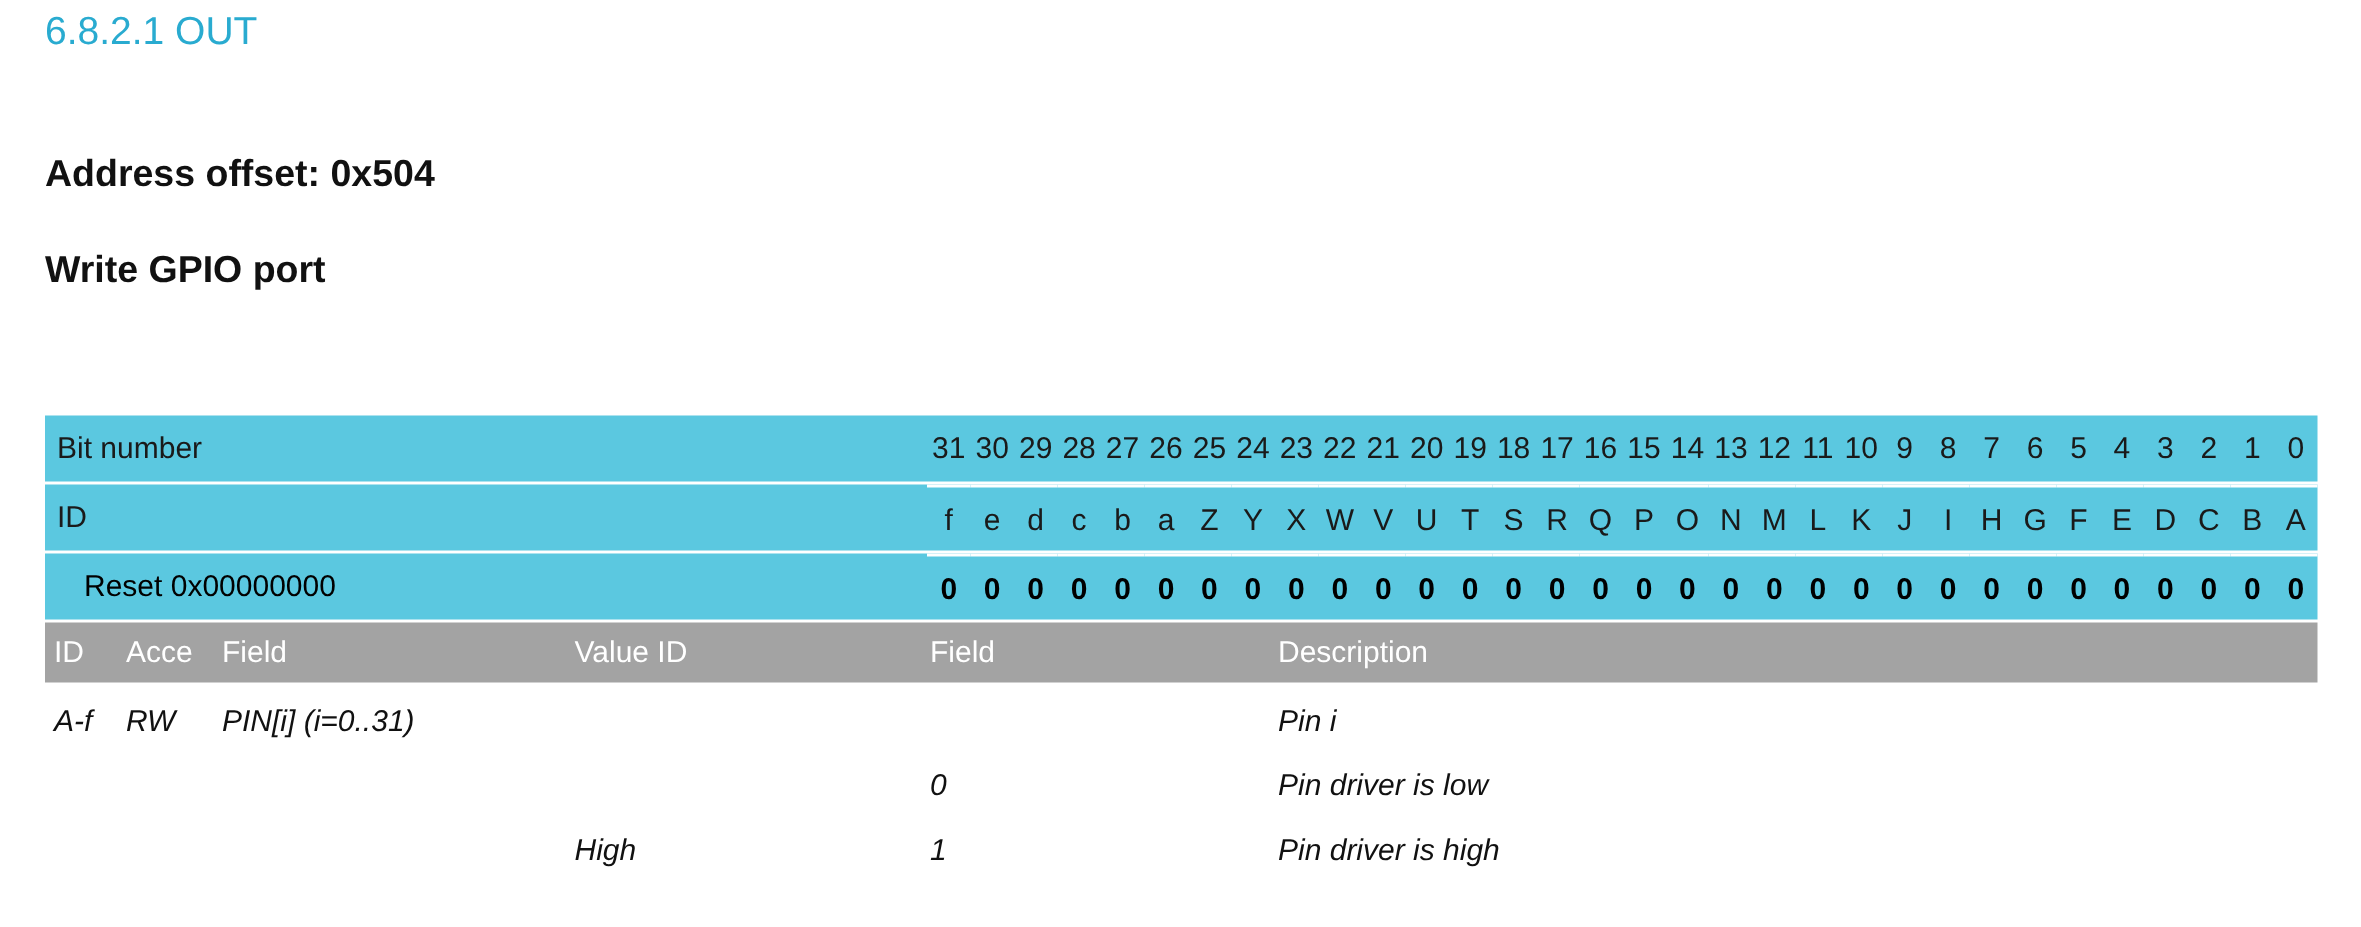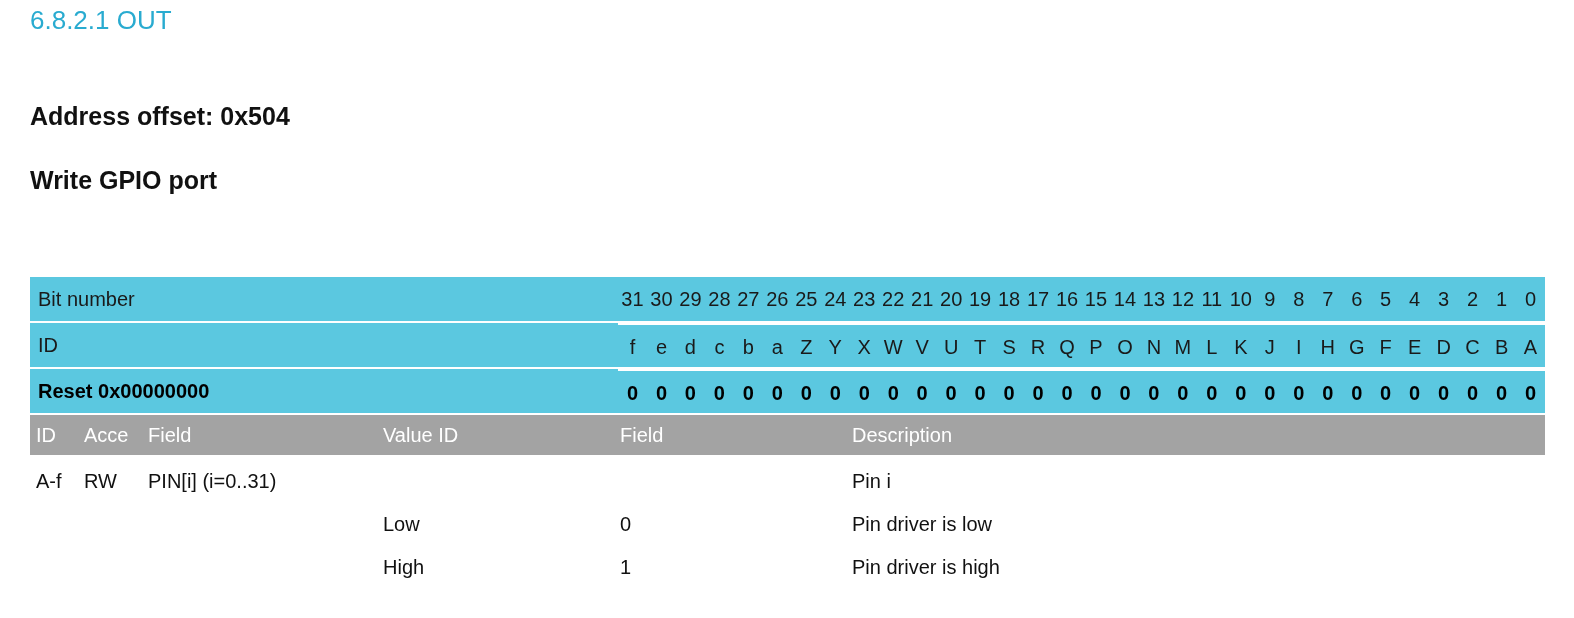--- a/index.html
+++ b/index.html
@@ -65,22 +65,23 @@
     position: absolute;
     left: 8px;
     top: 0;
     height: 32px;
     line-height: 44px;
     font-size: 20px;
     color: #1a1a1a;
     white-space: nowrap;
   }
   .bit-row.reset-row .row-label {
-    font-weight: bold;
+    font-weight: normal;
     color: #000000;
+    margin-left: 18px;
   }
 
   .bit-cells {
     position: absolute;
     left: 588px;
     top: 0;
     width: 927px;
     height: 44px;
     display: flex;
     justify-content: space-between;
@@ -140,20 +141,21 @@
     width: 100%;
   }
   .field-row .fcell {
     position: absolute;
     top: 0;
     height: 43px;
     line-height: 43px;
     font-size: 20px;
     color: #111111;
     white-space: nowrap;
+    font-style: italic;
   }
   .field-row.first-data { margin-top: 5px; }
 </style>
 </head>
 <body>
 
 <div class="page">
 
   <div class="section-heading">6.8.2.1 OUT</div>
 
@@ -296,21 +298,20 @@
       <div class="fcell col-field">PIN[i] (i=0..31)</div>
       <div class="fcell col-vid"></div>
       <div class="fcell col-val"></div>
       <div class="fcell col-desc">Pin i</div>
     </div>
 
     <div class="field-row">
       <div class="fcell col-id"></div>
       <div class="fcell col-acce"></div>
       <div class="fcell col-field"></div>
-      <div class="fcell col-vid">Low</div>
       <div class="fcell col-val">0</div>
       <div class="fcell col-desc">Pin driver is low</div>
     </div>
 
     <div class="field-row">
       <div class="fcell col-id"></div>
       <div class="fcell col-acce"></div>
       <div class="fcell col-field"></div>
       <div class="fcell col-vid">High</div>
       <div class="fcell col-val">1</div>

